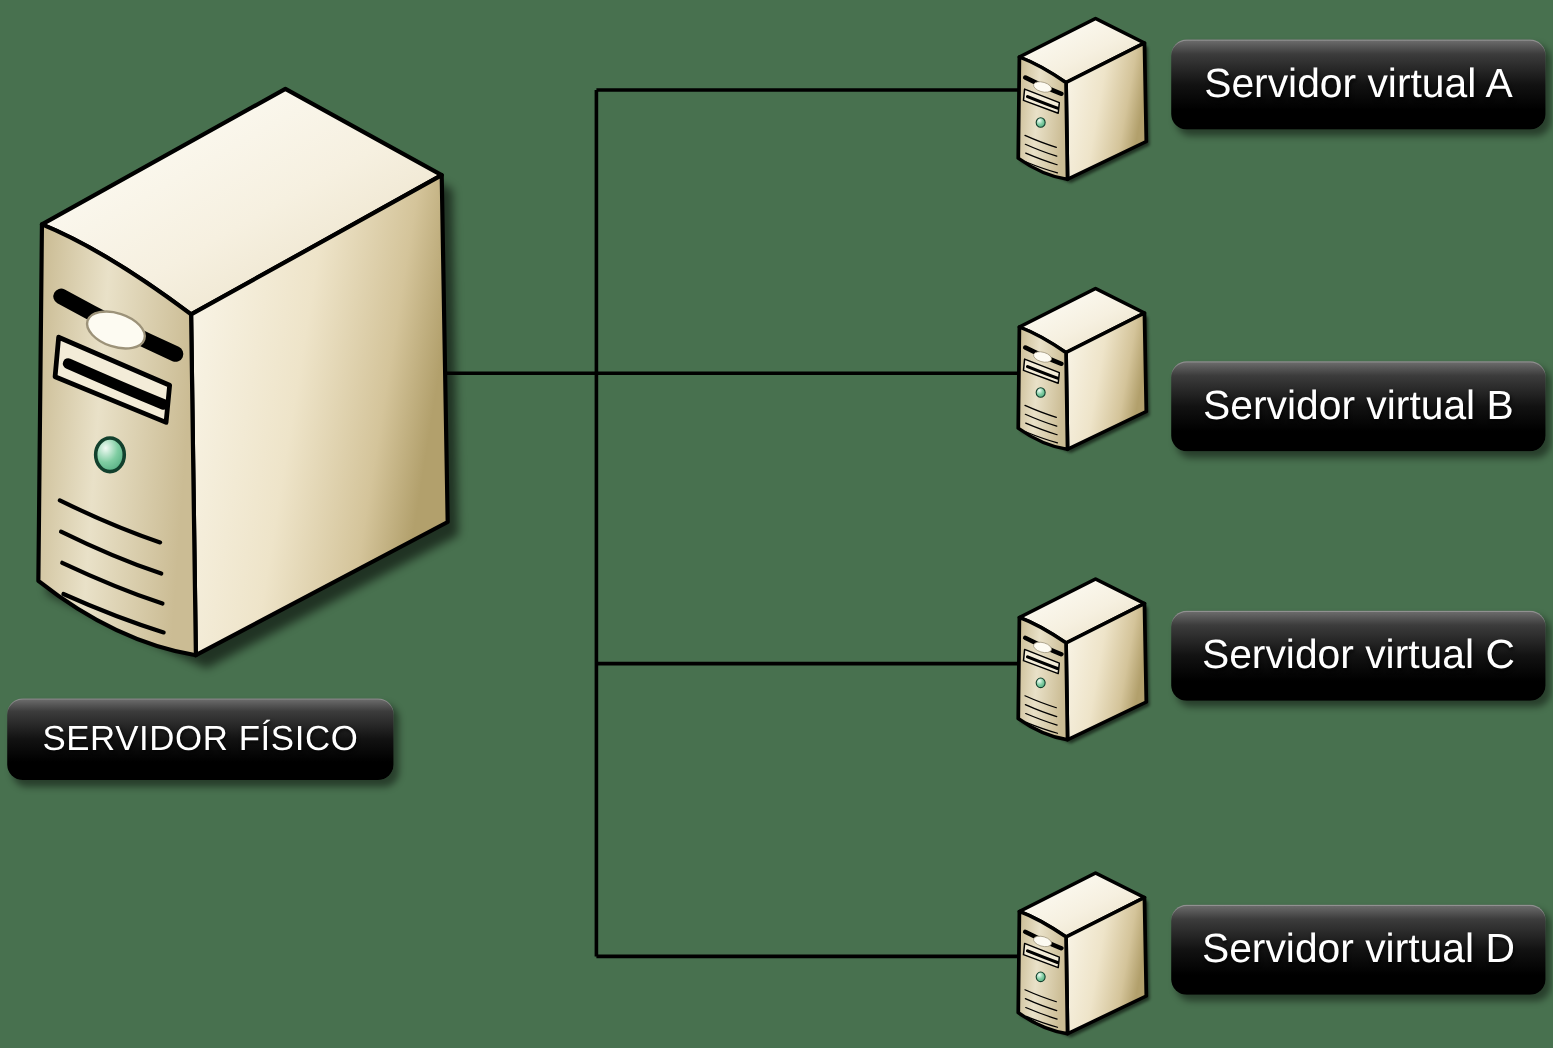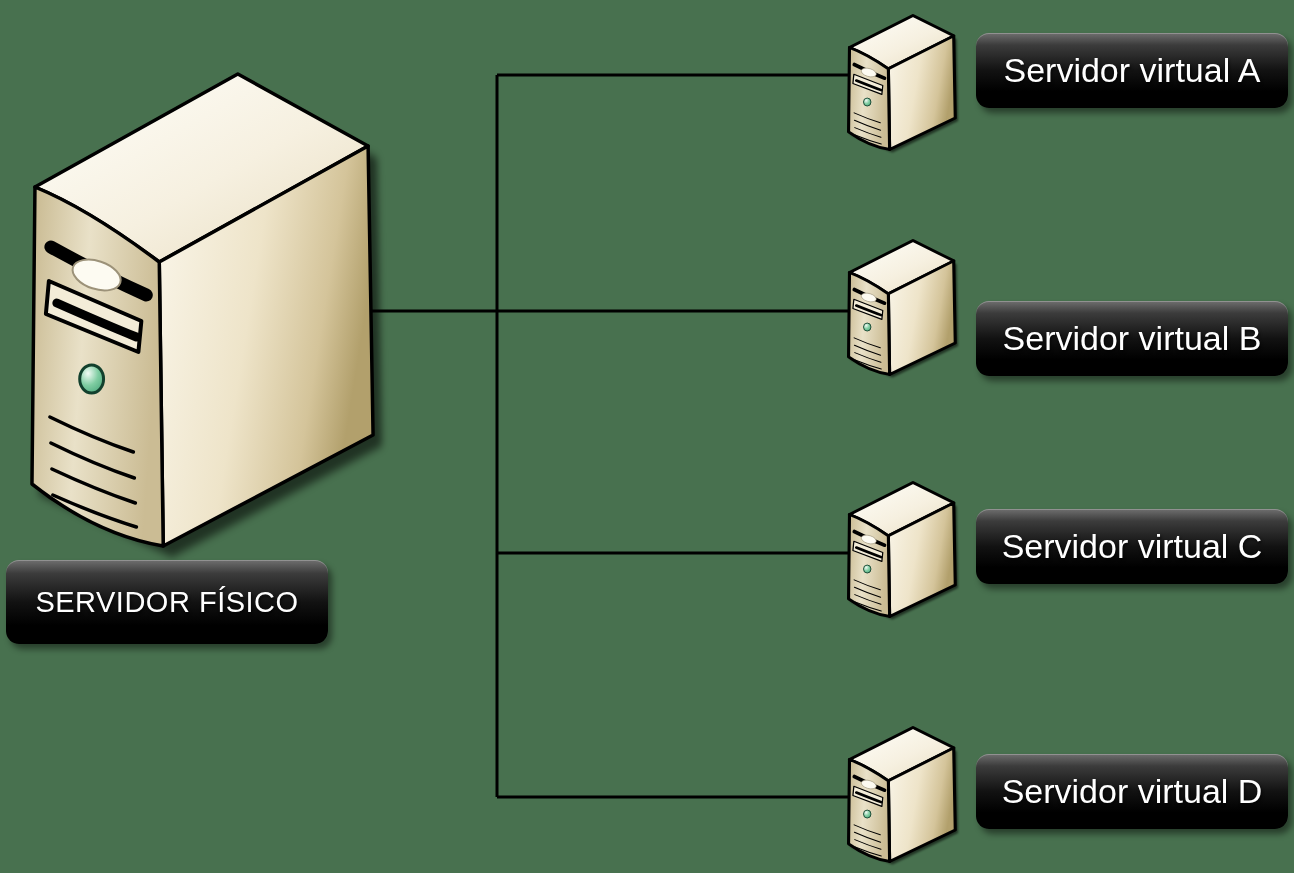--- a/index.html
+++ b/index.html
@@ -20,21 +20,21 @@
   .label-box{
     position:absolute;
     display:flex;align-items:center;justify-content:center;
     color:#fff;
     background:linear-gradient(180deg,#6f6f6f 0%,#3c3c3c 16%,#121212 50%,#000 78%);
     border-radius:13px;
     box-shadow:4px 5px 6px rgba(0,0,0,0.45), inset 0 1px 0 rgba(255,255,255,0.25);
     text-shadow:1px 2px 3px rgba(0,0,0,0.7);
     white-space:nowrap;
   }
-  .label-physical{left:6px;top:560px;width:322px;height:84px;font-size:29px;letter-spacing:0.5px;}
+  .label-physical{left:6px;top:582px;width:322px;height:68px;font-size:29px;letter-spacing:0.5px;}
   .label-virtual{left:976px;width:312px;height:75px;font-size:34px;}
   .label-a{top:33px;}
   .label-b{top:259px;margin-top:42px;}
   .label-c{top:509px;}
   .label-d{top:754px;text-align:right;}
 </style>
 </head>
 <body>
 
 <svg width="0" height="0" style="position:absolute" aria-hidden="true">

